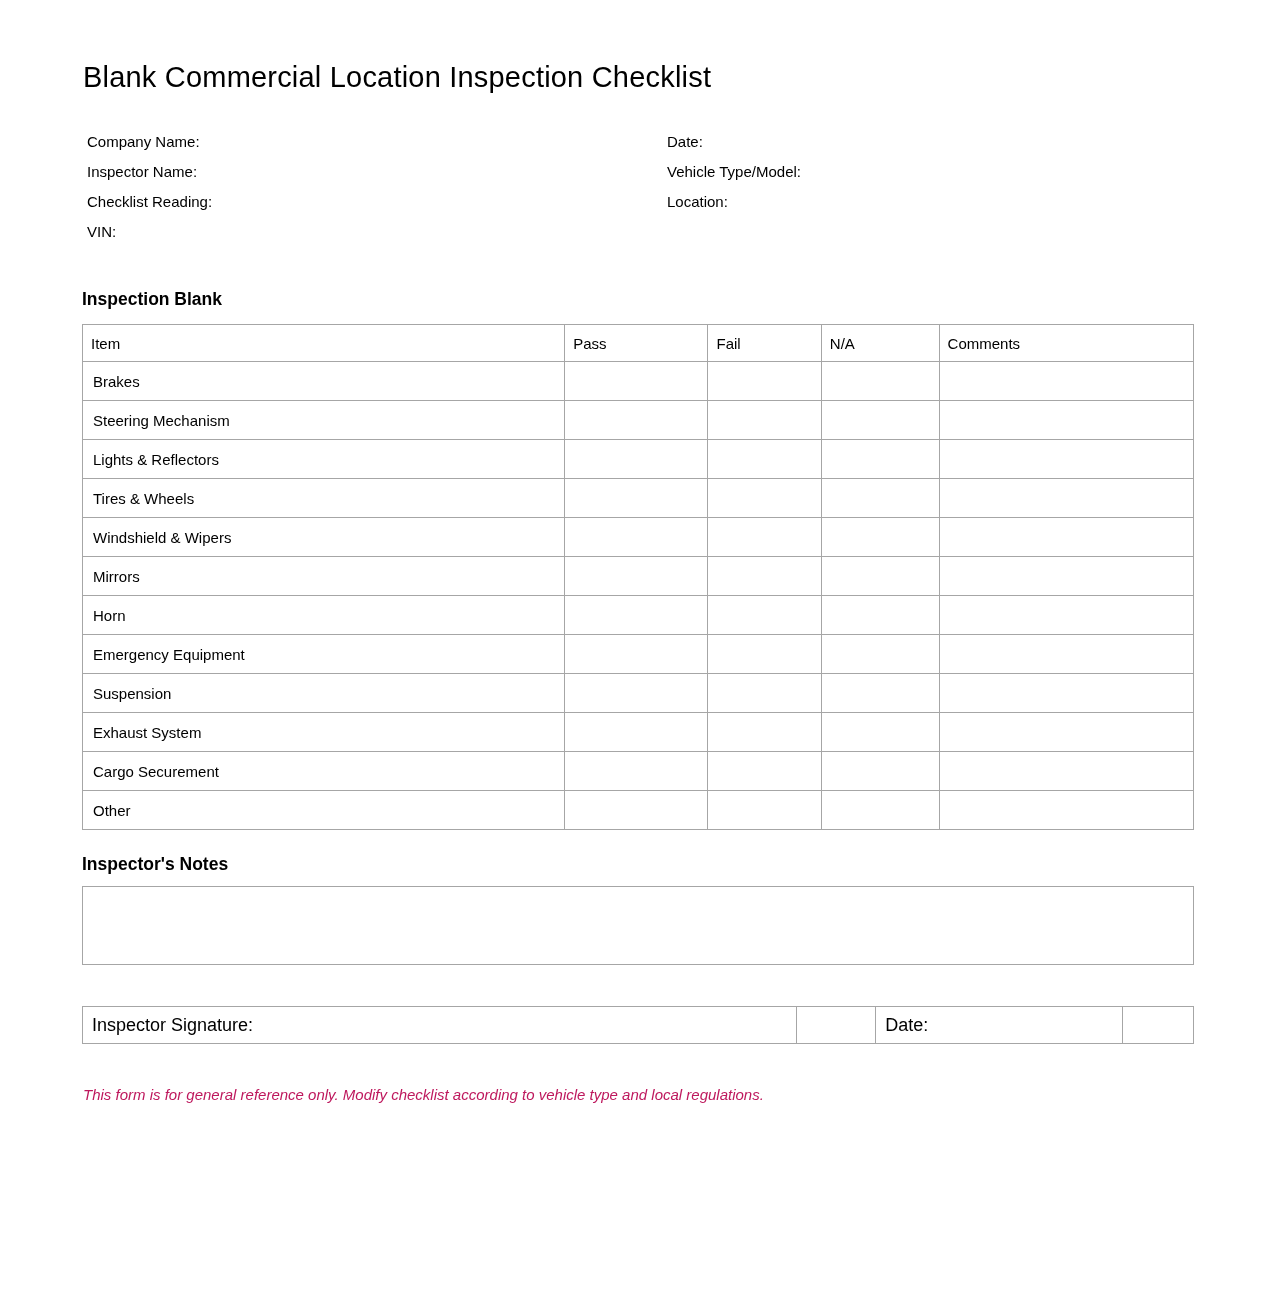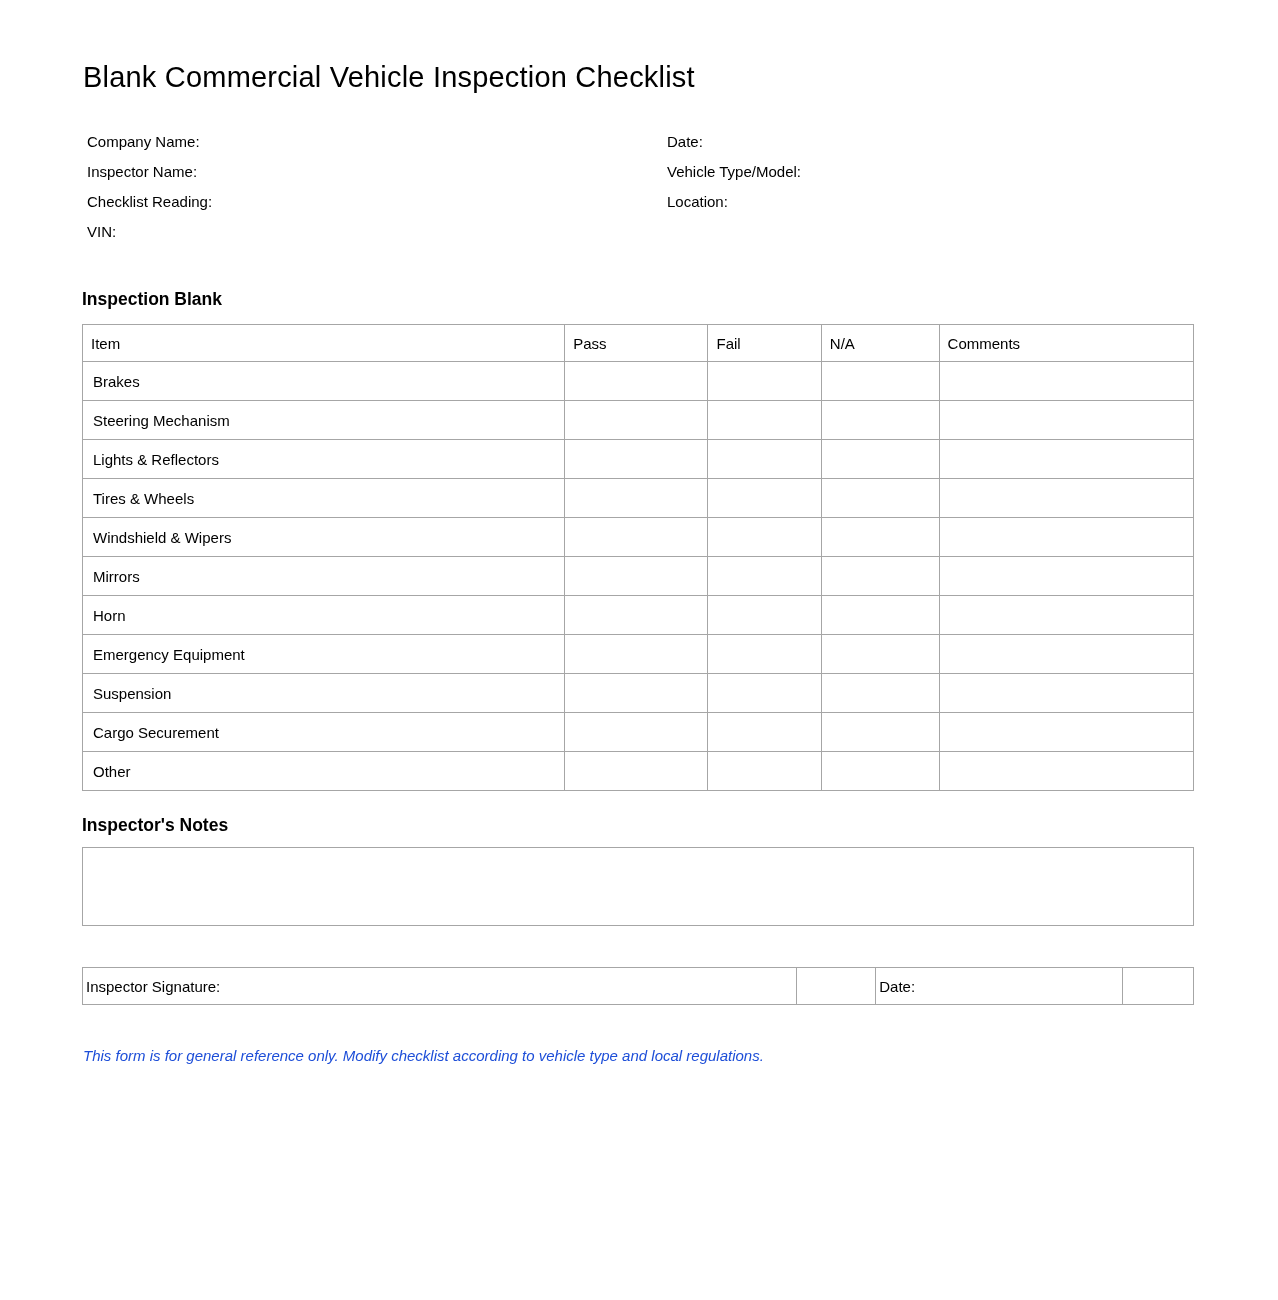--- a/index.html
+++ b/index.html
@@ -68,41 +68,41 @@
   .notes-box {
     margin-top: 12px;
     height: 77px;
     border: 1px solid #a6a6a6;
     background: #ffffff;
   }
 
   .signature-table { margin-top: 41px; }
   .signature-table td {
     border: 1px solid #a6a6a6;
-    font-size: 15px;
+    font-size: 18px;
     height: 36px;
-    padding: 0 4px 0 3px;
+    padding: 0 4px 0 9px;
     white-space: nowrap;
     overflow: hidden;
   }
 
   .disclaimer {
     margin: 42px 0 0 1px;
     font-size: 15px;
     font-style: italic;
-    color: #1d4ed8;
+    color: #be185d;
     line-height: 18px;
   }
 </style>
 </head>
 <body>
 
 <div class="page">
 
-  <h1 class="doc-title">Blank Commercial Vehicle Inspection Checklist</h1>
+  <h1 class="doc-title">Blank Commercial Location Inspection Checklist</h1>
 
   <div class="info-grid">
     <div class="info-item">Company Name:</div>
     <div class="info-item">Date:</div>
     <div class="info-item">Inspector Name:</div>
     <div class="info-item">Vehicle Type/Model:</div>
     <div class="info-item">Checklist Reading:</div>
     <div class="info-item">Location:</div>
     <div class="info-item">VIN:</div>
   </div>
@@ -184,20 +184,27 @@
         <td></td>
       </tr>
       <tr>
         <td>Suspension</td>
         <td></td>
         <td></td>
         <td></td>
         <td></td>
       </tr>
       <tr>
+        <td>Exhaust System</td>
+        <td></td>
+        <td></td>
+        <td></td>
+        <td></td>
+      </tr>
+      <tr>
         <td>Cargo Securement</td>
         <td></td>
         <td></td>
         <td></td>
         <td></td>
       </tr>
       <tr>
         <td>Other</td>
         <td></td>
         <td></td>

